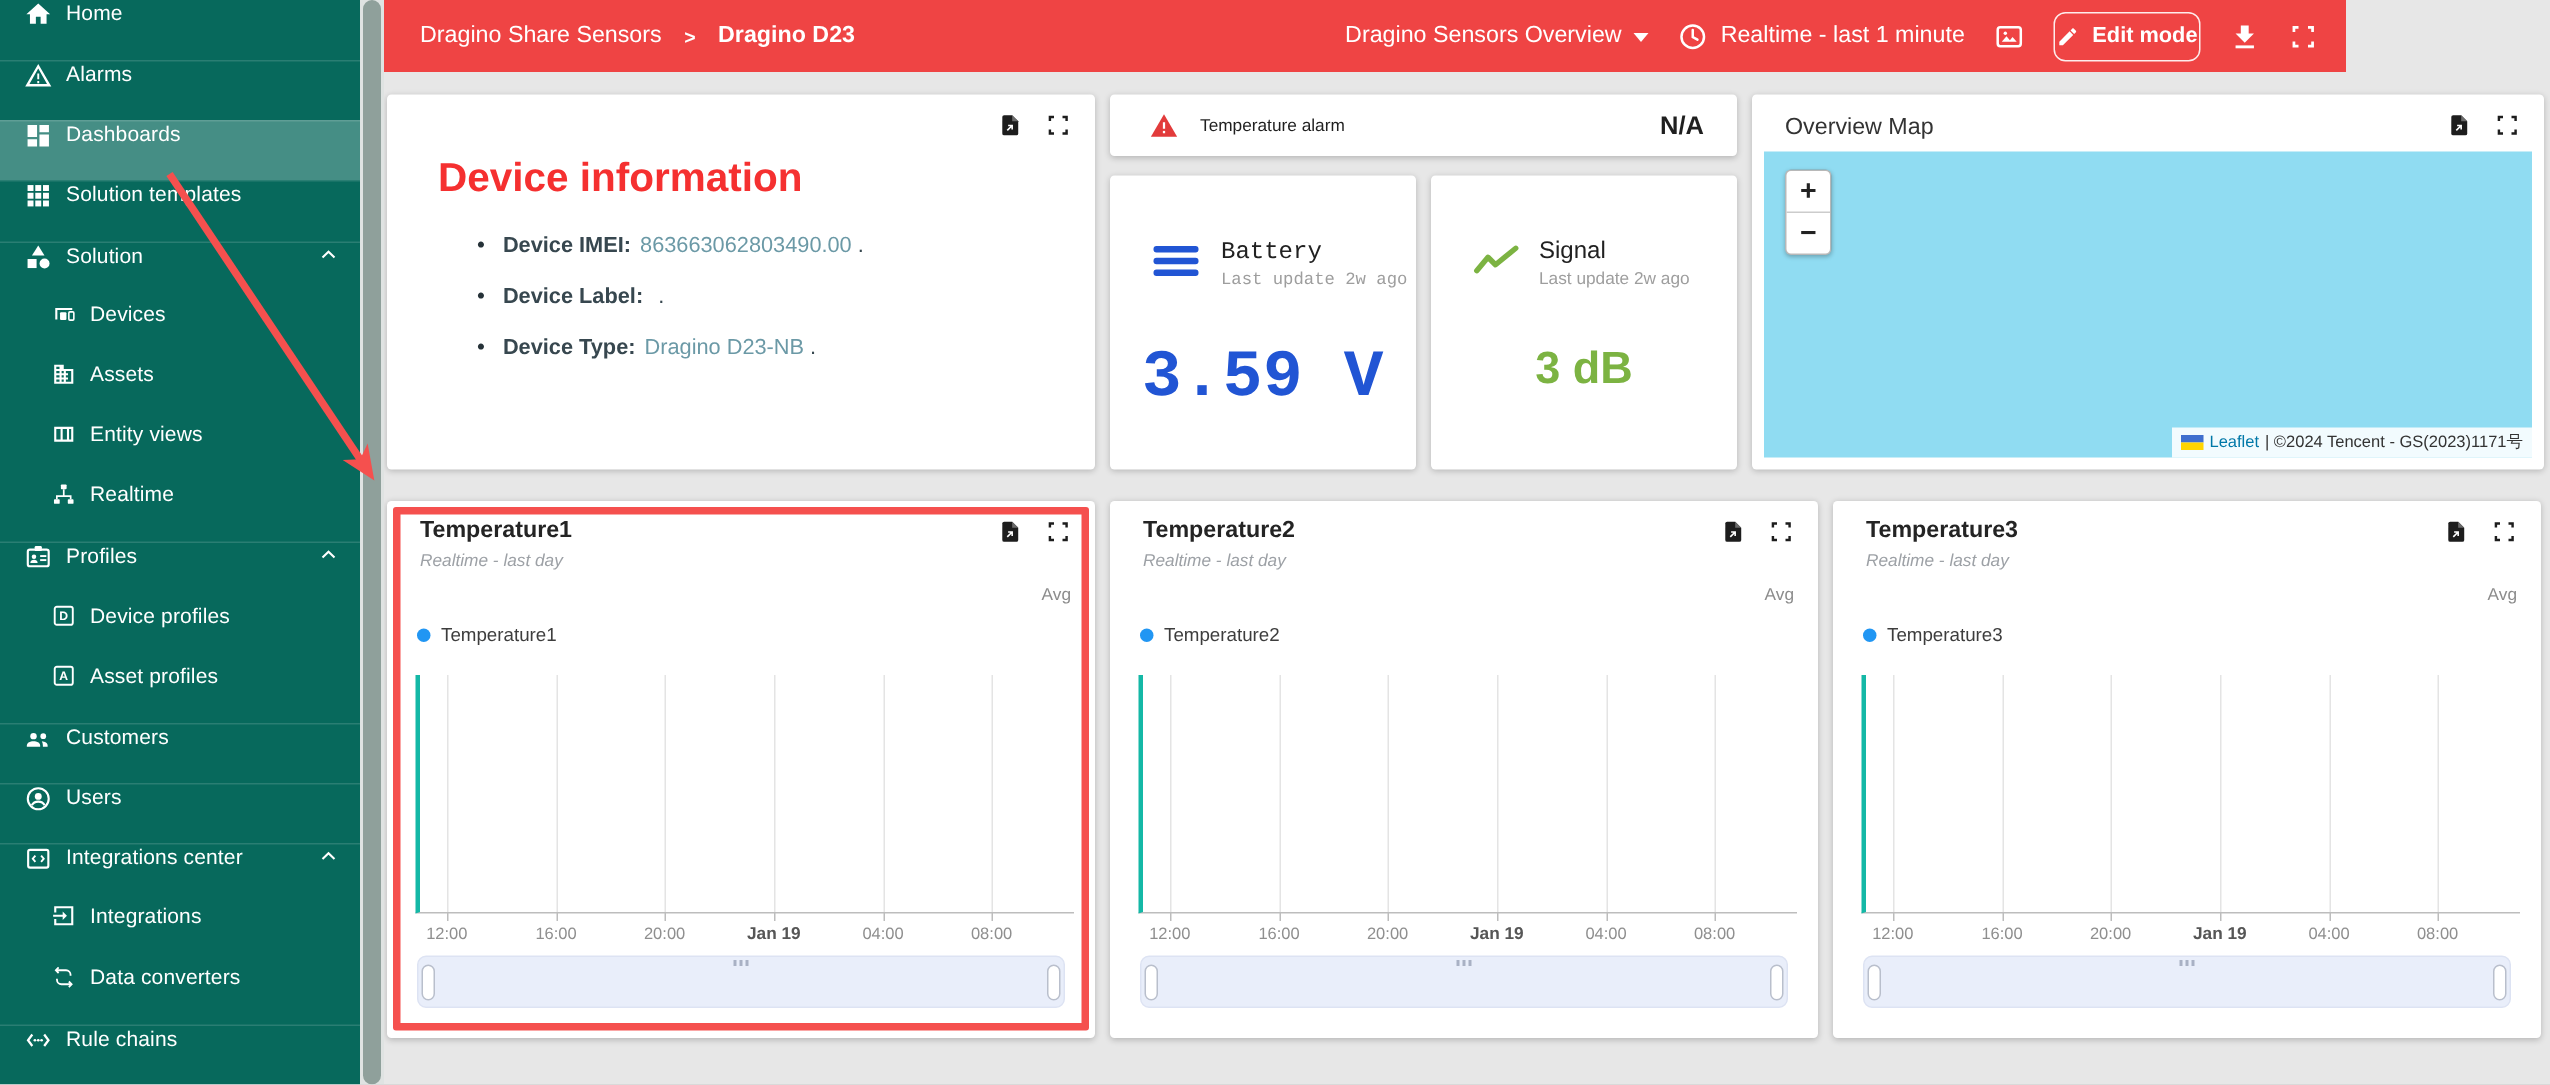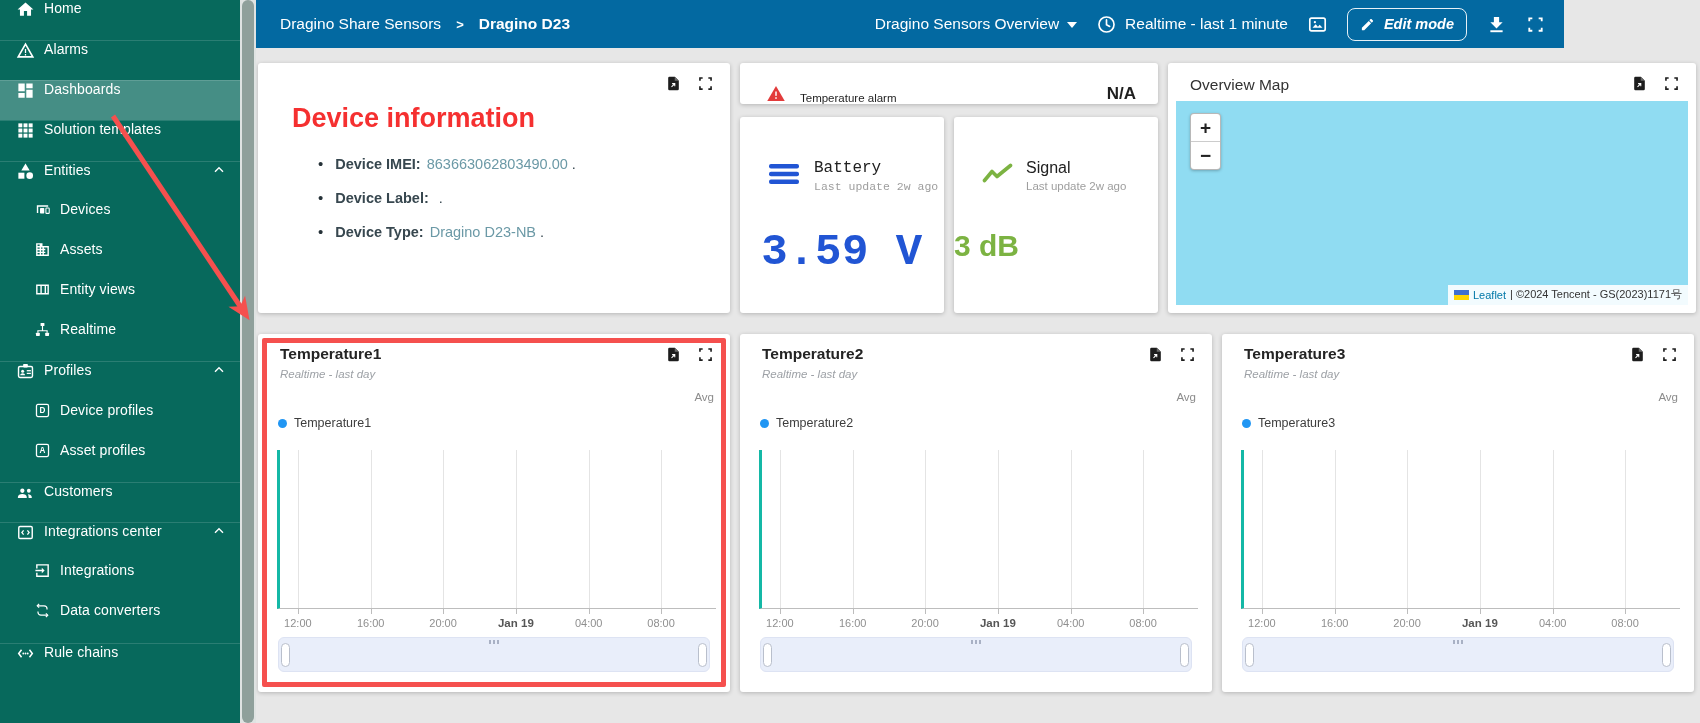--- a/index.html
+++ b/index.html
@@ -14,65 +14,65 @@
   .nav-item.lvl2 .nico{margin-left:34px;width:17px;height:17px;}
   .nav-item .nlabel{margin-left:9px;white-space:nowrap;letter-spacing:.1px;}
   .nav-item .chev{position:absolute;right:13px;width:16px;height:16px;}
   .nico svg,.chev svg{width:100%;height:100%;display:block;}
 
   
   .side-scrollbar{position:absolute;left:240px;top:0;width:16px;height:723px;background:#dfe3e2;z-index:4;}
   .side-scrollbar .thumb{position:absolute;left:2px;right:2px;top:0;height:723px;border-radius:7px;background:#8fa09b;}
 
   
-  .topbar{position:absolute;left:256px;top:0;width:1308px;height:48px;background:#0369a1;color:#fff;display:flex;align-items:center;z-index:3;}
+  .topbar{position:absolute;left:256px;top:0;width:1308px;height:48px;background:#ef4444;color:#fff;display:flex;align-items:center;z-index:3;}
   .breadcrumb{margin-left:24px;font-size:15.5px;display:flex;align-items:center;gap:15px;}
   .bc-current{font-weight:700;}
   .bc-sep{font-weight:700;font-size:13px;}
   .topbar-right{margin-left:auto;display:flex;align-items:center;gap:19px;margin-right:19px;}
   .dash-select{display:flex;align-items:center;gap:8px;font-size:15.5px;font-weight:500;cursor:pointer;}
   .caret{width:0;height:0;border-left:5px solid transparent;border-right:5px solid transparent;border-top:6px solid #fff;margin-top:2px;}
   .tw{display:flex;align-items:center;gap:8px;font-size:15.5px;font-weight:500;cursor:pointer;}
   .hicon{width:21px;height:21px;cursor:pointer;}
   .hicon svg{width:100%;height:100%;display:block;}
-  .edit-btn{display:flex;align-items:center;gap:9px;border:1.5px solid rgba(255,255,255,.9);border-radius:8px;height:33px;padding:0 12px;font-size:14.5px;font-weight:600;cursor:pointer;font-style:italic;}
+  .edit-btn{display:flex;align-items:center;gap:9px;border:1.5px solid rgba(255,255,255,.9);border-radius:8px;height:33px;padding:0 1px;font-size:14.5px;font-weight:600;cursor:pointer;}
   .edit-btn .hicon{width:15px;height:15px;}
 
   
   .card{position:absolute;background:#fff;border-radius:3px;box-shadow:0 1px 4px rgba(0,0,0,.22);z-index:1;}
   .card-icons{position:absolute;top:12px;right:16px;display:flex;gap:15px;z-index:3;}
   .cicon{width:17px;height:17px;color:#1d1d1d;cursor:pointer;}
   .cicon svg{width:100%;height:100%;display:block;}
 
   
   #card-device-info{left:258px;top:63px;width:472px;height:250px;}
   .di-title{position:absolute;left:34px;top:22px;font-size:27px;font-weight:700;color:#f53030;}
   .di-list{position:absolute;left:60px;top:92px;}
   .di-line{display:flex;align-items:baseline;height:34px;font-size:14.5px;}
   .di-bullet{color:#263238;margin-right:12px;font-size:15px;}
   .di-label{font-weight:700;color:#37474f;margin-right:6px;}
   .di-value{color:#6b99a6;}
   .di-suffix{color:#37474f;margin-left:4px;}
 
   
-  #card-alarm{left:740px;top:63px;width:418px;height:41px;display:flex;align-items:flex-end;}
+  #card-alarm{left:740px;top:63px;width:418px;height:41px;display:flex;align-items:center;}
   .al-icon{width:20px;height:20px;margin-left:26px;}
   .al-icon svg{width:100%;height:100%;display:block;}
   .al-label{margin-left:14px;font-size:11.5px;color:#1f1f1f;}
   .al-value{margin-left:auto;margin-right:22px;font-size:17px;font-weight:700;color:#1f1f1f;}
 
   
   .stat-head{position:absolute;left:28px;top:42px;display:flex;align-items:flex-start;gap:12px;}
   .stat-ic{margin-top:3px;}
   .stat-title{font-size:16px;font-weight:500;color:#212121;line-height:1.15;}
   .stat-sub{font-size:11.5px;color:#9e9e9e;margin-top:3px;}
   #card-battery{left:740px;top:117px;width:204px;height:196px;font-family:Liberation Mono, monospace;}
   #card-battery .stat-value{position:absolute;left:0;right:0;top:92px;text-align:center;font-size:44px;font-weight:600;letter-spacing:.5px;margin-top:18px;}
   #card-signal{left:954px;top:117px;width:204px;height:196px;}
-  #card-signal .stat-value{position:absolute;left:0;right:0;top:112px;text-align:left;font-size:30px;font-weight:700;}
+  #card-signal .stat-value{position:absolute;left:0;right:0;top:112px;text-align:center;font-size:30px;font-weight:700;}
 
   
   #card-map{left:1168px;top:63px;width:528px;height:250px;}
   .map-title{position:absolute;left:22px;top:13px;font-size:15.5px;color:#333;}
   .map-area{position:absolute;left:8px;right:8px;top:38px;bottom:8px;background:#90dcf2;}
   .zoom-ctl{position:absolute;left:14px;top:12px;width:29px;background:#fff;border:1px solid rgba(0,0,0,.28);border-radius:4px;box-shadow:0 1px 3px rgba(0,0,0,.25);}
   .zoom-btn{height:27px;display:flex;align-items:center;justify-content:center;font-size:19px;font-weight:600;color:#222;cursor:pointer;}
   .zoom-btn + .zoom-btn{border-top:1px solid #ccc;}
   .map-attr{position:absolute;right:0;bottom:0;background:rgba(255,255,255,.88);font-size:11px;color:#333;padding:2px 6px 3px 6px;display:flex;align-items:center;gap:4px;white-space:nowrap;}
   .flag{width:15px;height:10px;display:inline-block;}
@@ -154,21 +154,21 @@
       <div class="nav-item divider">
         <span class="nico">
           <svg viewBox="0 0 24 24">
             <g fill="#fff">
               <path d="M12 2l5.3 8.6H6.7z"></path>
               <rect x="3" y="13.5" width="7.6" height="7.6"></rect>
               <circle cx="17.3" cy="17.3" r="4.2"></circle>
             </g>
           </svg>
         </span>
-        <span class="nlabel">Entities</span>
+        <span class="nlabel">Solution</span>
         <span class="chev">
           <svg viewBox="0 0 24 24">
             <path d="M6 14.5l6-5.8 6 5.8" fill="none" stroke="#fff" stroke-width="2.1"></path>
           </svg>
         </span>
       </div>
       <div class="nav-item lvl2">
         <span class="nico">
           <svg viewBox="0 0 24 24">
             <path d="M4 6h16v2H6v9H4V6z" fill="#fff"></path>
@@ -248,20 +248,30 @@
           <svg viewBox="0 0 24 24">
             <g fill="#fff">
               <circle cx="8" cy="9.8" r="2.7"></circle>
               <circle cx="16.2" cy="9.8" r="2.4"></circle>
               <path d="M2.4 17.6c0-2.3 2.6-3.6 5.6-3.6s5.6 1.3 5.6 3.6v1.2H2.4z"></path>
               <path d="M15 14.2c2.6.2 4.9 1.4 4.9 3.4v1.2h-4v-1.2c0-1.3-.3-2.4-.9-3.4z"></path>
             </g>
           </svg>
         </span>
         <span class="nlabel">Customers</span>
+      </div>
+      <div class="nav-item divider">
+        <span class="nico">
+          <svg viewBox="0 0 24 24">
+            <circle cx="12" cy="12" r="8.8" fill="none" stroke="#fff" stroke-width="1.8"></circle>
+            <circle cx="12" cy="10" r="2.9" fill="#fff"></circle>
+            <path d="M6.6 17.5c1.1-2.2 3.2-3.1 5.4-3.1s4.3.9 5.4 3.1" fill="none" stroke="#fff" stroke-width="1.8"></path>
+          </svg>
+        </span>
+        <span class="nlabel">Users</span>
       </div>
       <div class="nav-item divider">
         <span class="nico">
           <svg viewBox="0 0 24 24">
             <rect x="3.5" y="4.5" width="17" height="15" rx="1.6" fill="none" stroke="#fff" stroke-width="1.8"></rect>
             <path d="M9.6 9.4 7.4 12l2.2 2.6M14.4 9.4l2.2 2.6-2.2 2.6" fill="none" stroke="#fff" stroke-width="1.6"></path>
           </svg>
         </span>
         <span class="nlabel">Integrations center</span>
         <span class="chev">

